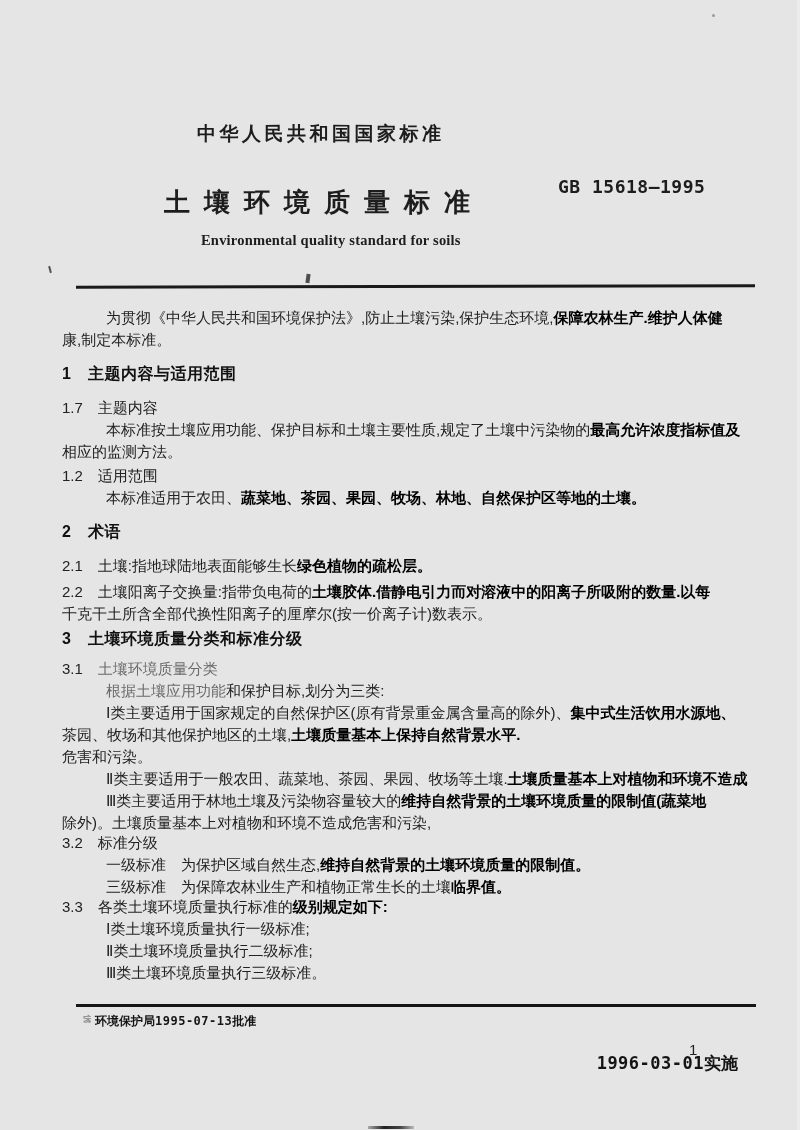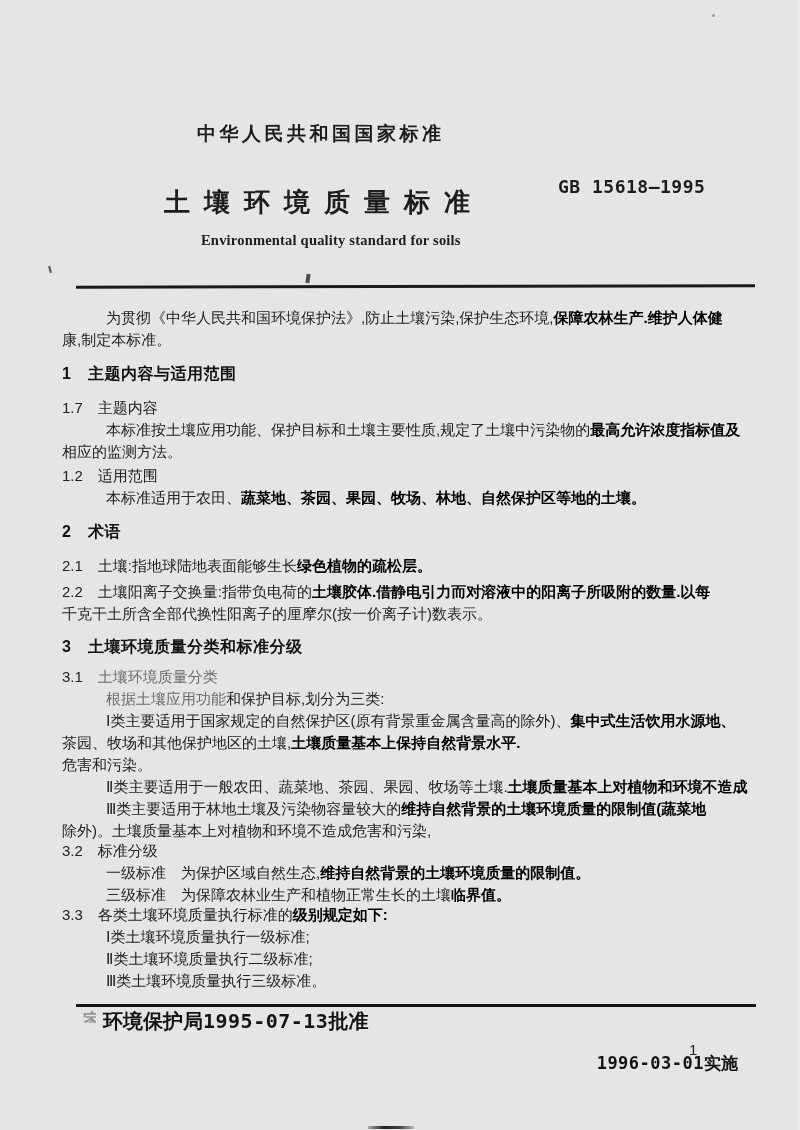--- a/index.html
+++ b/index.html
@@ -18,28 +18,28 @@
           font-size:14.5px;font-weight:700;letter-spacing:0.2px;line-height:20px;white-space:nowrap;}
   .rule-top{position:absolute;left:76px;top:285px;width:679px;height:3px;background:#1a1a1a;
             transform:rotate(-0.12deg);}
 
   
   .doc-body{position:absolute;left:62px;top:307px;width:700px;}
   .bl{line-height:22px;min-height:22px;font-size:15px;white-space:nowrap;color:#222;}
   .p1{text-indent:44px;}
   .h{font-weight:700;font-size:16px;letter-spacing:0.5px;margin:12px 0;color:#111;}
   .s{}
-  .g2{margin-top:2px;}.g3{margin-top:11px;}.g4{margin-top:4px;}
+  .g2{margin-top:2px;}.g3{margin-top:3px;}.g4{margin-top:4px;}
   .gb8{margin-bottom:8px;}.gm2{margin-top:-2px;}
   .bb{font-weight:700;color:#000;}
   .fade{color:#6b6b6b;}
 
   
   .rule-bot{position:absolute;left:76px;top:1004px;width:680px;height:3px;background:#161616;}
-  .ftr-left{position:absolute;left:83px;top:1010px;font-size:20px;font-weight:700;
+  .ftr-left{position:absolute;left:83px;top:1010px;font-size:12px;font-weight:700;
             line-height:22px;white-space:nowrap;color:#141414;}
   .ftr-right{position:absolute;right:62px;top:1010px;font-size:17px;font-weight:700;
              line-height:22px;white-space:nowrap;color:#141414;margin-top:42px;}
   .num{font-family:"DejaVu Sans Mono",monospace;letter-spacing:0.5px;}
   .ghost{color:#555;opacity:.55;clip-path:inset(0 35% 42% 0);display:inline-block;}
   .pagenum{position:absolute;left:689px;top:1041px;font-size:15px;line-height:18px;color:#222;}
 
   
   .speck-a{position:absolute;left:49px;top:266px;width:2px;height:7px;background:#555;transform:rotate(-15deg);}
   .speck-b{position:absolute;left:306px;top:274px;width:4px;height:9px;background:#333;opacity:.85;transform:rotate(8deg);}

